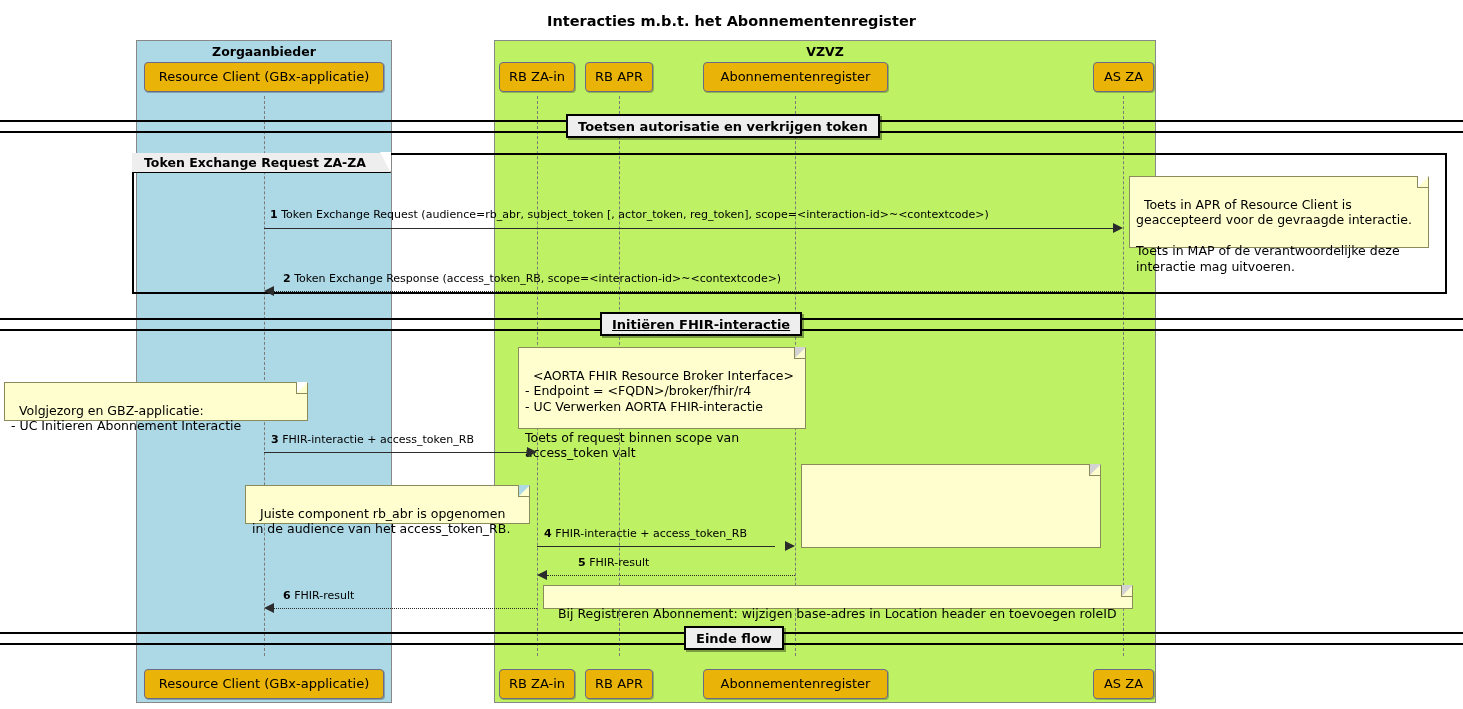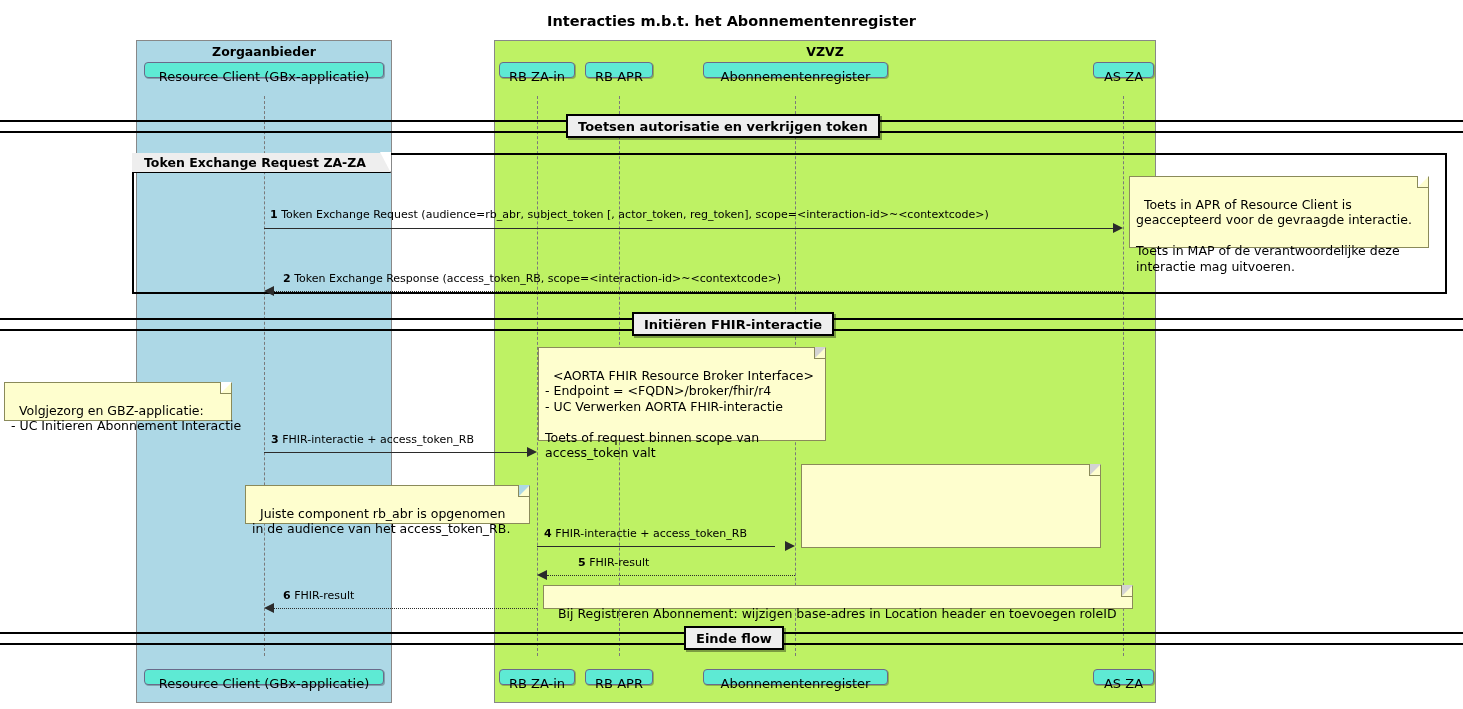--- a/index.html
+++ b/index.html
@@ -19,22 +19,22 @@
   #group-za{left:136px;top:40px;width:256px;height:663px;background:#ADD8E6;}
   #group-vzvz{left:494px;top:40px;width:662px;height:663px;background:#bef264;}
   .group-title{
     position:absolute;left:0;top:3px;width:100%;text-align:center;
     font-size:12.5px;font-weight:bold;color:#000;
   }
   
   .lifeline{width:0;border-left:1px dashed #7a7a7a;top:96px;height:560px;}
   
   .participant{
-    box-sizing:border-box;height:16px;line-height:28px;text-align:center;
-    background:#5eead4;border:1px solid #6a6a8a;border-radius:4px;
+    box-sizing:border-box;height:30px;line-height:28px;text-align:center;
+    background:#eab308;border:1px solid #6a6a8a;border-radius:4px;
     font-size:13px;color:#000;white-space:nowrap;
     box-shadow:1px 1px 0 rgba(0,0,0,.25);
   }
   
   .divider-lines{left:0;width:1463px;height:0;border-top:2px solid #000;}
   .divider-label{
     box-sizing:border-box;height:24px;line-height:21px;text-align:center;
     background:#EEEEEE;border:2px solid #000;
     font-size:13px;font-weight:bold;color:#000;white-space:nowrap;padding:0 10px;
     box-shadow:2px 2px 0 rgba(0,0,0,.35);
@@ -130,32 +130,32 @@
 <div class="abs msg-label" style="left:270px;top:208px;"><b>1</b> <span>Token Exchange Request (audience=rb_abr, subject_token [, actor_token, reg_token], scope=&lt;interaction-id&gt;~&lt;contextcode&gt;)</span></div>
 <div class="abs msg-line" style="left:264px;top:228px;width:849px;"></div>
 <div class="abs arrow-r" style="left:1113px;top:223px;"></div>
 
 <div class="abs msg-label" style="left:283px;top:272px;"><b>2</b> <span>Token Exchange Response (access_token_RB, scope=&lt;interaction-id&gt;~&lt;contextcode&gt;)</span></div>
 <div class="abs msg-line dotted" style="left:274px;top:291px;width:849px;"></div>
 <div class="abs arrow-l" style="left:264px;top:286px;"></div>
 
 <div class="abs divider-lines" style="top:318px;"></div>
 <div class="abs divider-lines" style="top:329px;"></div>
-<div class="abs divider-label" style="left:632px;top:312px;">Initiëren FHIR-interactie</div>
+<div class="abs divider-label" style="left:600px;top:312px;text-decoration:underline;">Initiëren FHIR-interactie</div>
 
-<div class="abs note on-grey" style="left:538px;top:347px;width:288px;height:94px;">
+<div class="abs note on-grey" style="left:518px;top:347px;width:288px;height:82px;">
   <span class="fold"></span><span>&lt;AORTA FHIR Resource Broker Interface&gt;
 - Endpoint = &lt;FQDN&gt;/broker/fhir/r4
 - UC Verwerken AORTA FHIR-interactie
 
 Toets of request binnen scope van
 access_token valt</span>
 </div>
 
-<div class="abs note on-white" style="left:4px;top:382px;width:228px;height:39px;">
+<div class="abs note on-white" style="left:4px;top:382px;width:304px;height:39px;">
   <span class="fold"></span><span>Volgjezorg en GBZ-applicatie:
 - UC Initieren Abonnement Interactie</span>
 </div>
 
 <div class="abs msg-label" style="left:271px;top:433px;"><b>3</b> <span>FHIR-interactie + access_token_RB</span></div>
 <div class="abs msg-line" style="left:264px;top:452px;width:263px;"></div>
 <div class="abs arrow-r" style="left:527px;top:447px;"></div>
 
 <div class="abs note on-grey" style="left:801px;top:464px;width:300px;height:84px;">
   <span class="fold"></span>

